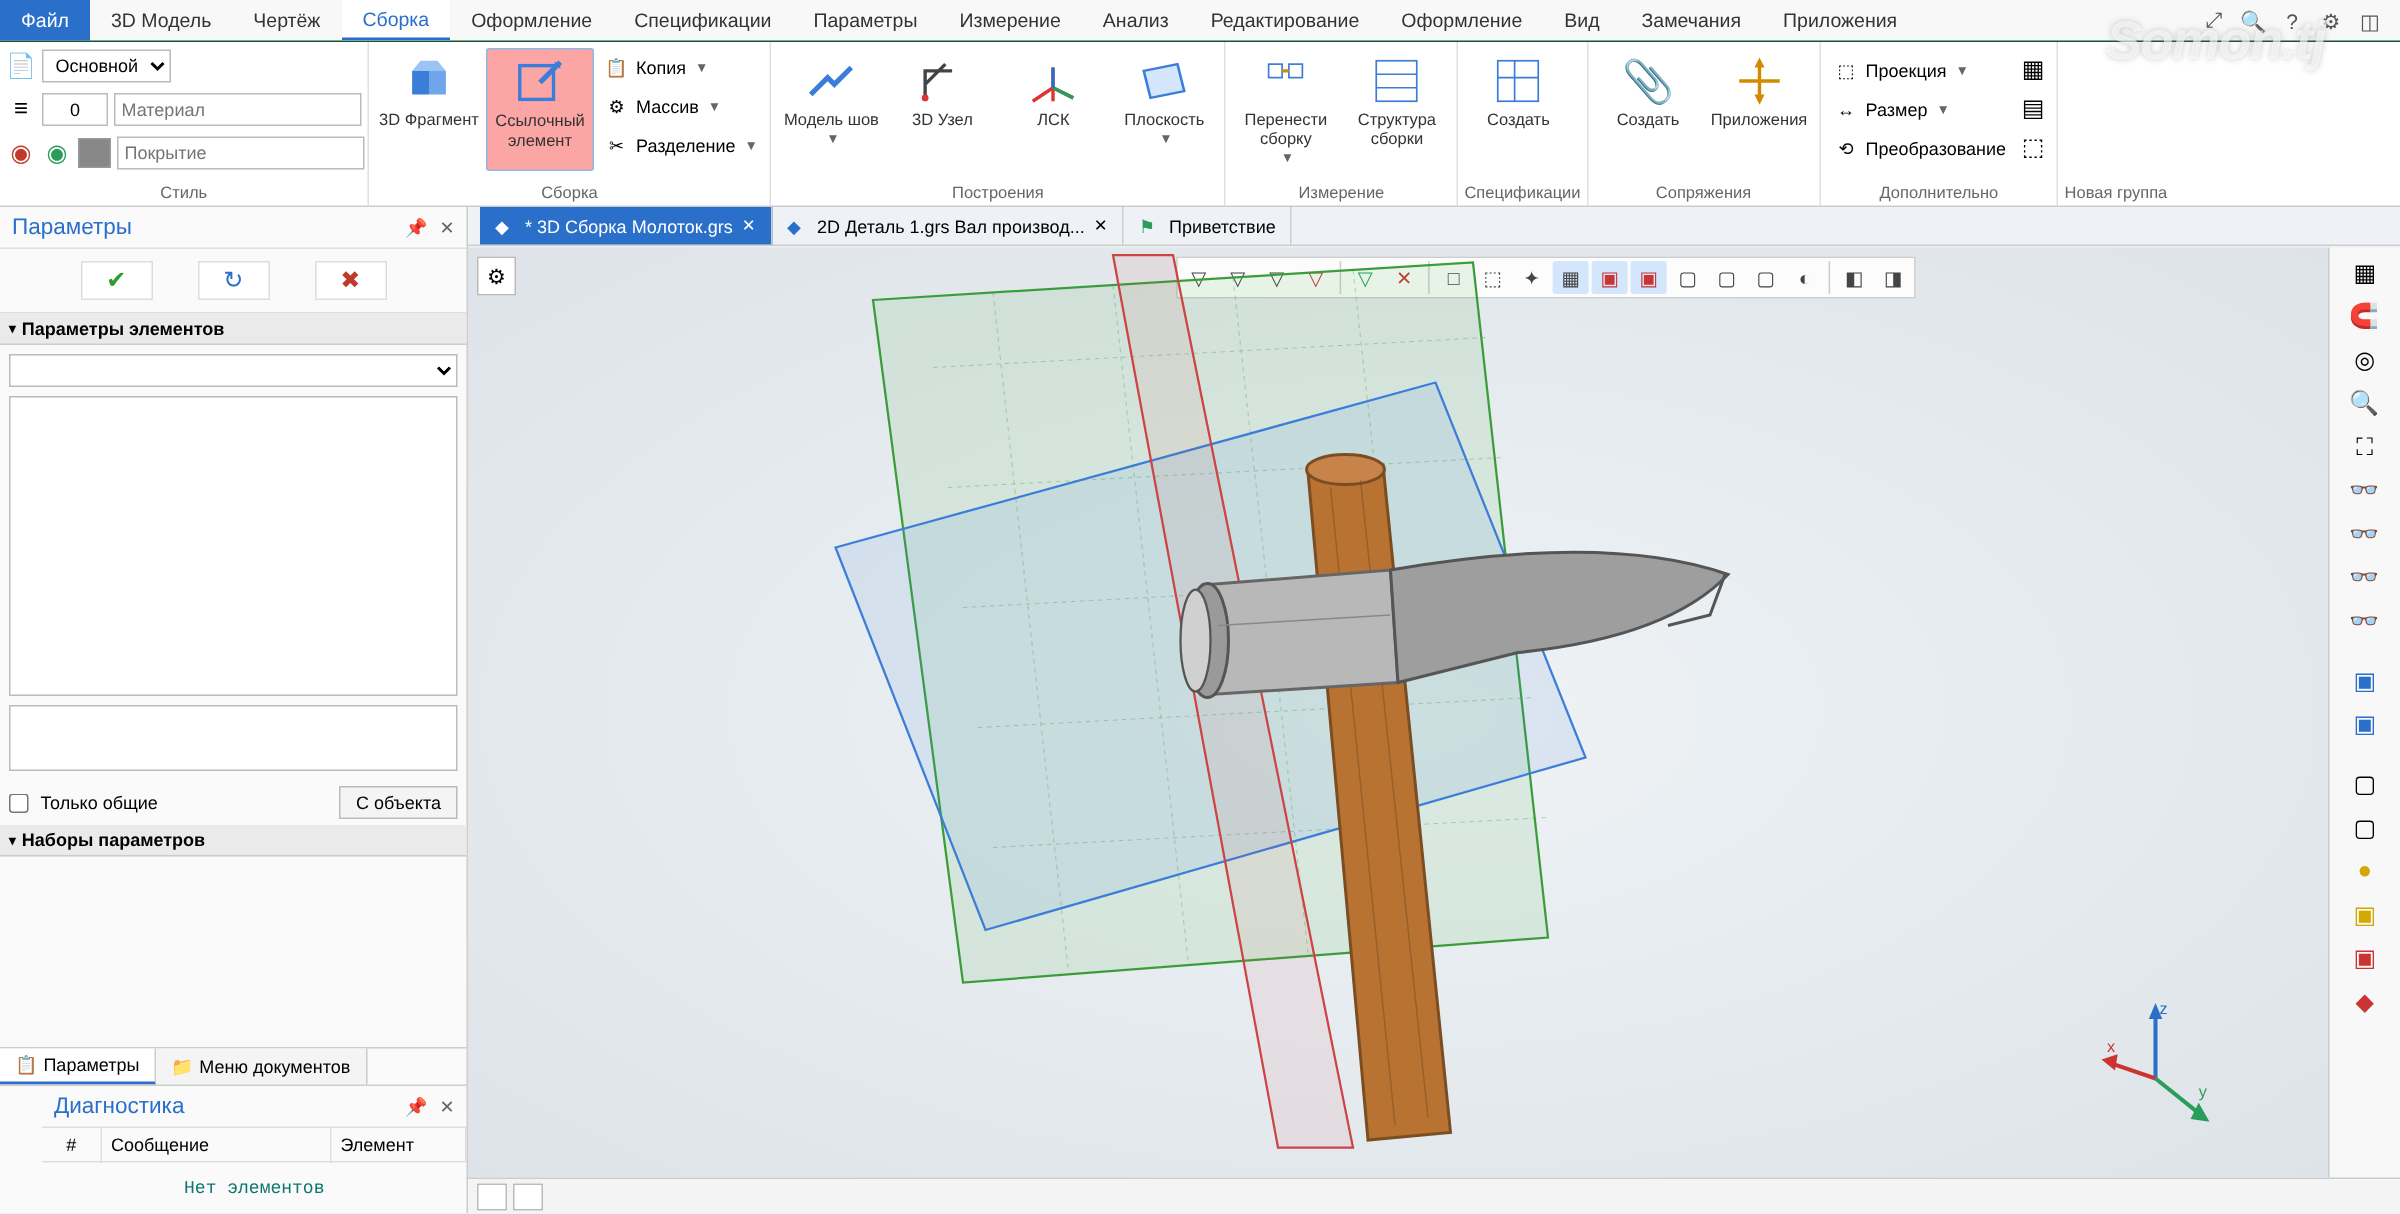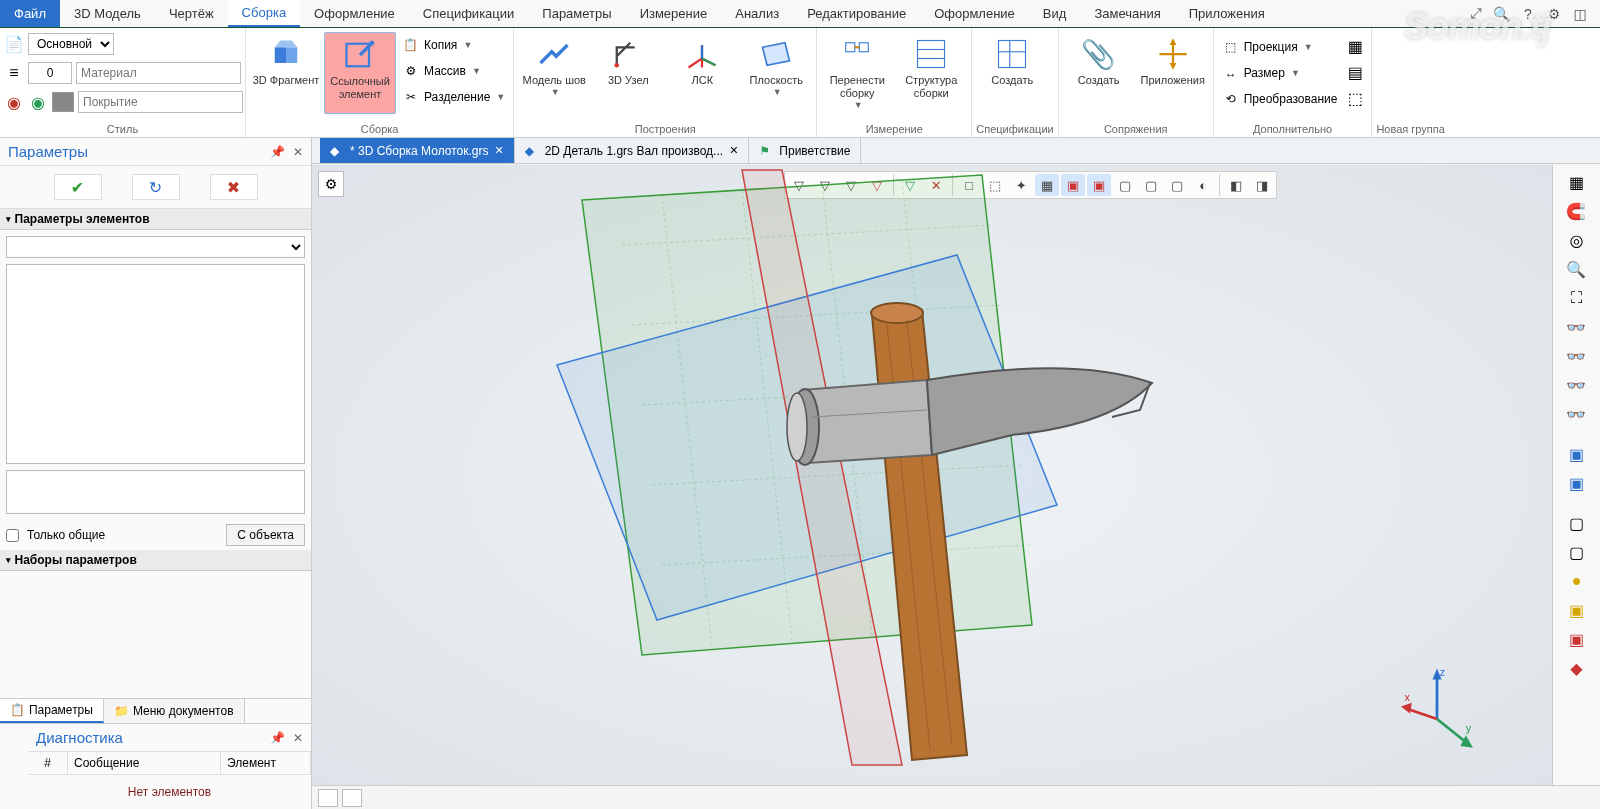--- a/index.html
+++ b/index.html
@@ -65,21 +65,21 @@
 .param-footer { display: flex; align-items: center; gap: 6px; padding: 4px 6px; font-size: 12px; }
 .param-footer input[type=checkbox] { margin-right: 2px; }
 .param-footer .obj-btn { margin-left: auto; padding: 3px 10px; border: 1px solid #bbb; background: #f4f4f4; cursor: pointer; font-size: 12px; text-align: center; }
 .panel-tabs { display: flex; border-top: 1px solid #ccc; }
 .ptab { flex: 0 0 auto; padding: 4px 10px; font-size: 12px; background: #f4f4f4; border-right: 1px solid #ccc; cursor: pointer; display: flex; align-items: center; gap: 4px; }
 .ptab.active { background: #fff; border-bottom: 2px solid #2a6fc9; }
 
 .diag-panel { border-top: 1px solid #ccc; padding-left: 28px; }
 .diag-cols { display: flex; border-bottom: 1px solid #ddd; font-size: 12px; }
 .diag-col { padding: 4px 6px; border-right: 1px solid #ddd; }
-.diag-empty { text-align: center; font-size: 12px; color: #7f1d1d; padding: 10px; }
+.diag-empty { text-align: center; font-size: 12px; color: #0f766e; padding: 10px; font-family: Liberation Mono, monospace; }
 
 .status-bar { position: absolute; left: 312px; bottom: 0; right: 0; height: 24px; background: #f4f4f4; border-top: 1px solid #ccc; display: flex; align-items: center; padding: 0 6px; gap: 4px; }
 .sb-btn { width: 20px; height: 18px; border: 1px solid #bbb; background: #fff; cursor: pointer; }
 
 
 .viewport { position: absolute; left: 312px; right: 48px; top: 165px; bottom: 24px; background: radial-gradient(ellipse at center, #eff3f6 0%, #dde3e8 100%); }
 .vp-toolbar-l { position: absolute; left: 6px; top: 6px; }
 .vp-toolbar-l .vtb { width: 26px; height: 26px; border: 1px solid #bbb; background: #fff; cursor: pointer; display: flex; align-items: center; justify-content: center; font-size: 14px; }
 .vp-toolbar-top { position: absolute; left: 50%; transform: translateX(-30%); top: 6px; display: flex; gap: 2px; background: #fcfcfc; border: 1px solid #ccc; padding: 2px; }
 .vp-toolbar-top .vtb { width: 24px; height: 22px; cursor: pointer; display: flex; align-items: center; justify-content: center; font-size: 13px; color: #444; border-radius: 2px; }

